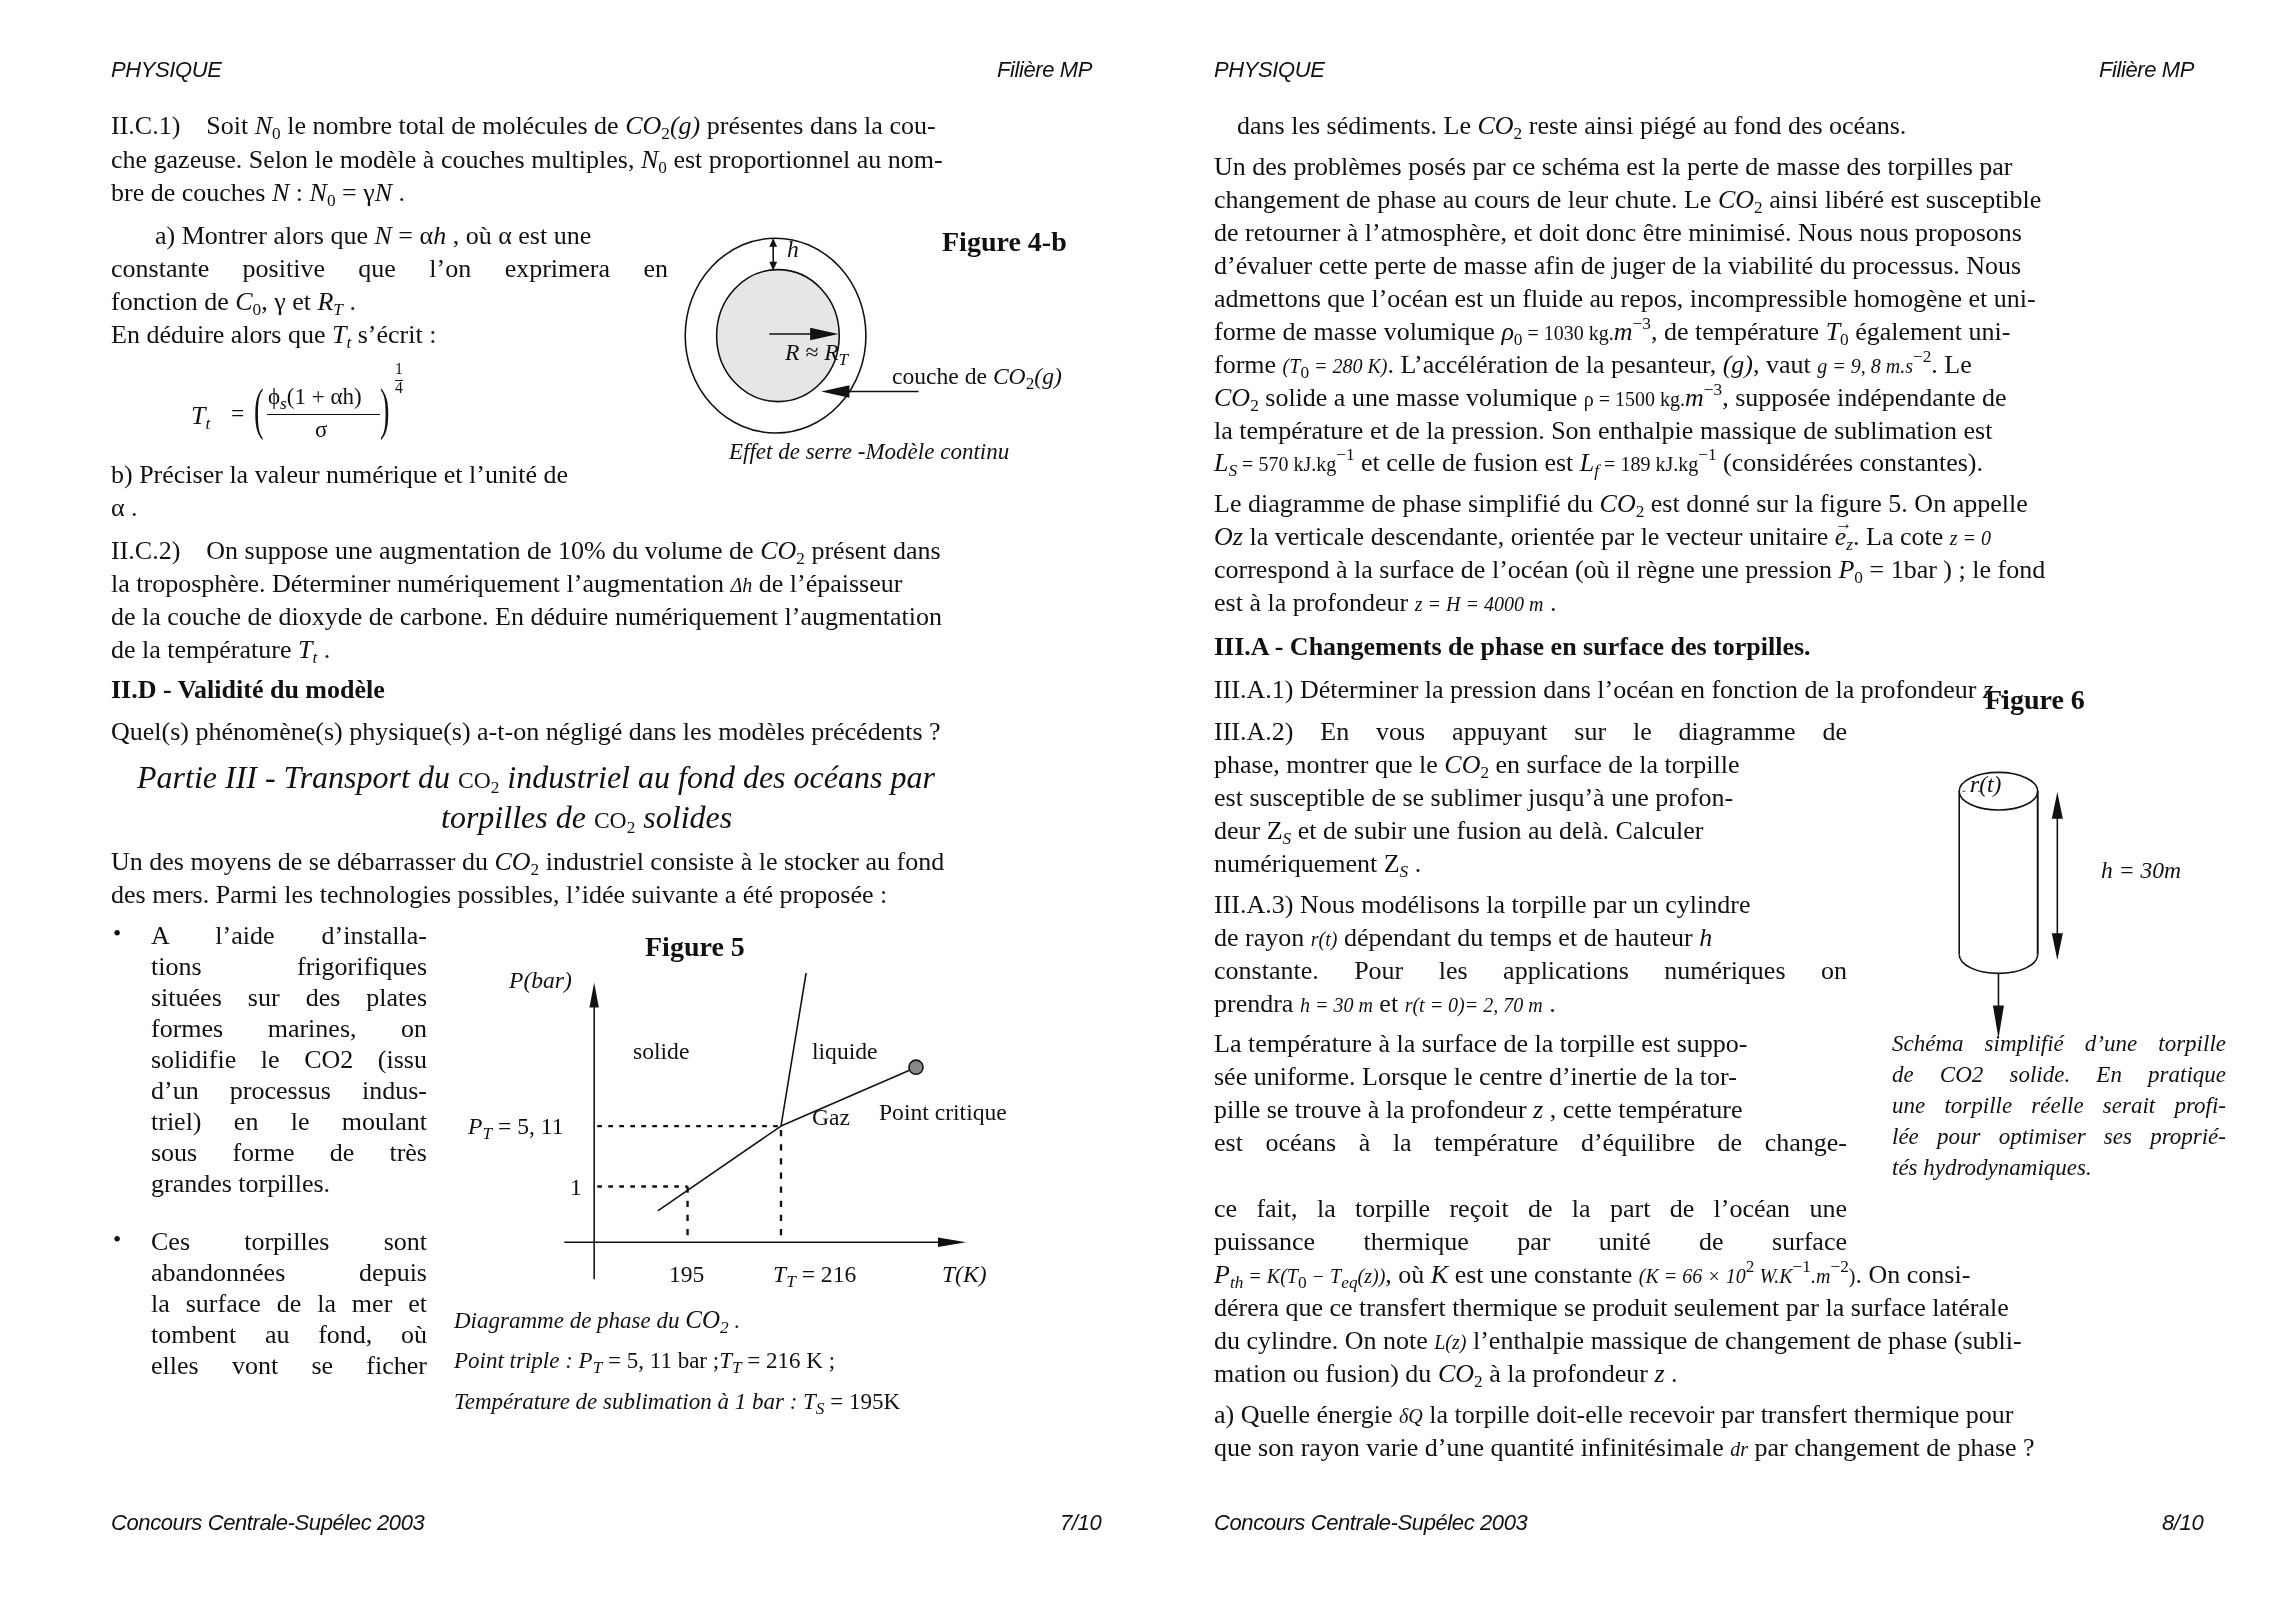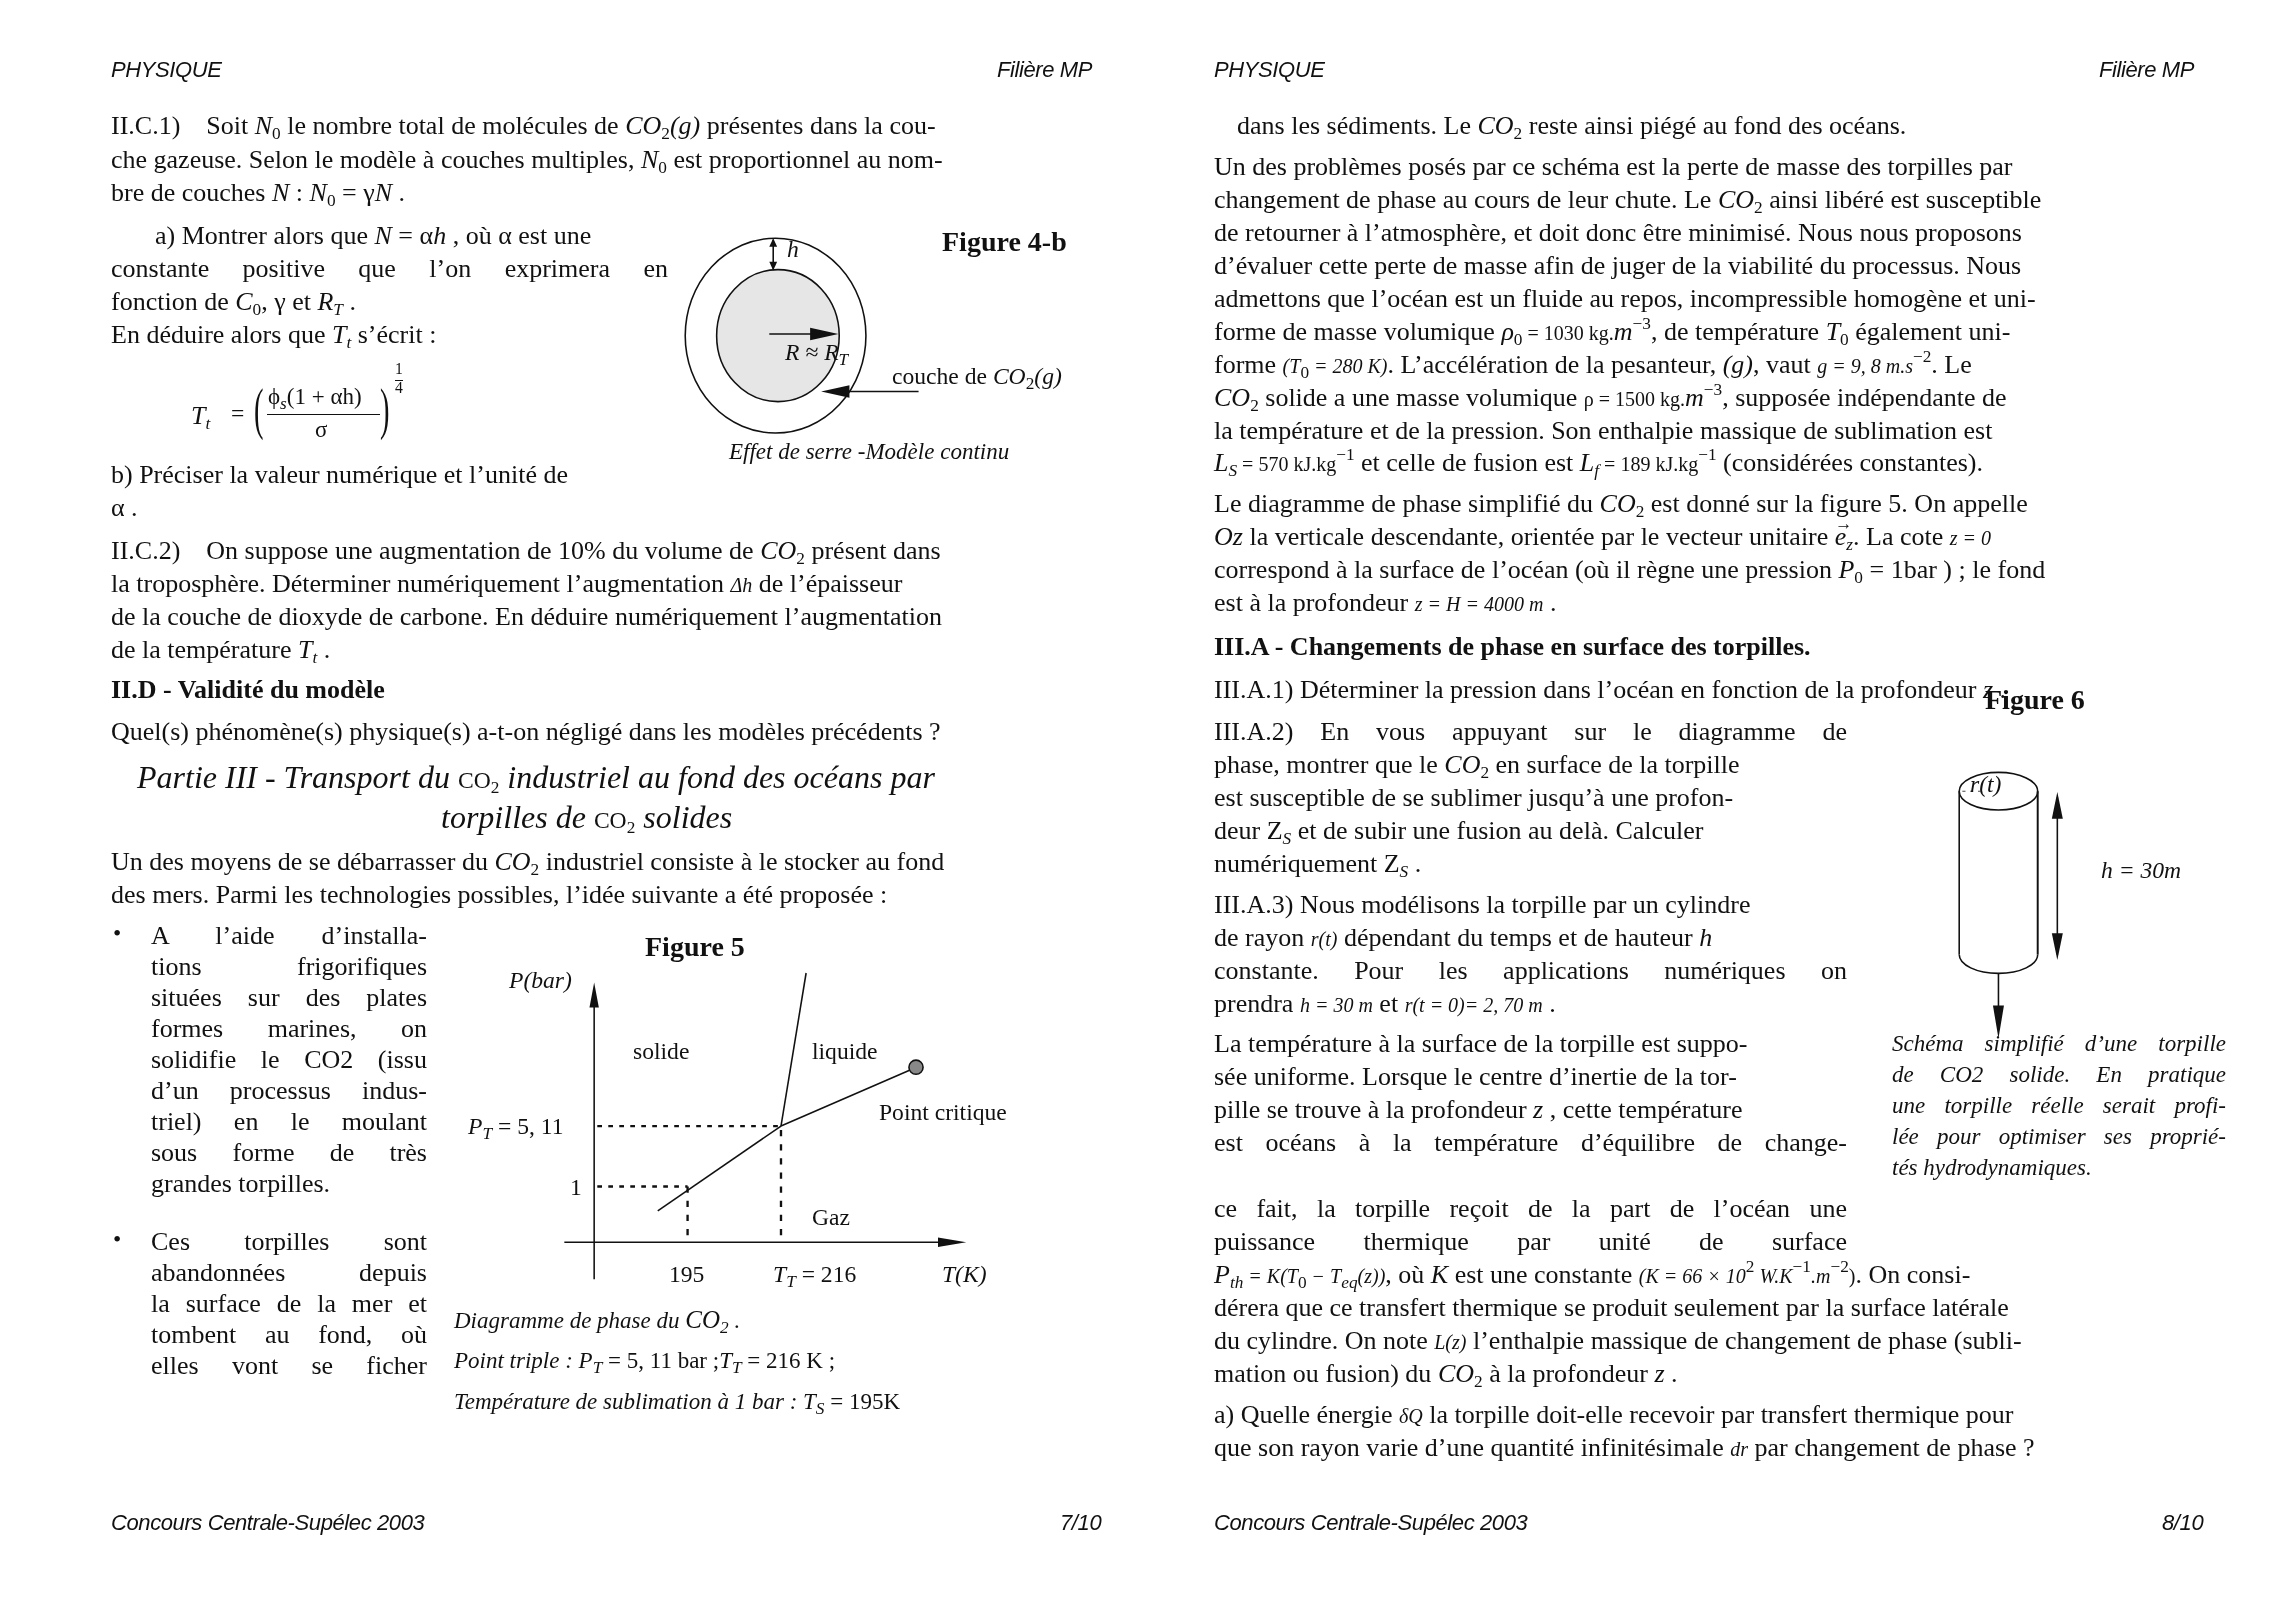--- a/index.html
+++ b/index.html
@@ -148,21 +148,21 @@
     <line x1="294" y1="195" x2="326" y2="0" stroke="#111" stroke-width="2"></line>
     <line x1="294" y1="195" x2="460" y2="123" stroke="#111" stroke-width="2"></line>
     <circle cx="466" cy="120" r="9" fill="#888" stroke="#111" stroke-width="2"></circle>
   </svg>
   <span class="lbl m" style="left:509px; top:967px; font-style:italic;">P(bar)</span>
   <span class="lbl" style="left:633px; top:1038px;">solide</span>
   <span class="lbl" style="left:812px; top:1038px;">liquide</span>
   <span class="lbl" style="left:879px; top:1099px;">Point critique</span>
   <span class="lbl" style="left:468px; top:1113px;"><i>P</i><sub class="m">T</sub> = 5, 11</span>
   <span class="lbl" style="left:570px; top:1174px;">1</span>
-  <span class="lbl" style="left:812px; top:1204px;">Gaz</span>
+  <span class="lbl" style="left:812px; top:1104px;">Gaz</span>
   <span class="lbl" style="left:669px; top:1261px;">195</span>
   <span class="lbl" style="left:773px; top:1261px;"><i>T</i><sub class="m">T</sub> = 216</span>
   <span class="lbl m" style="left:942px; top:1261px; font-style:italic;">T(K)</span>
 
   <div class="cap" style="left:454px; top:1306px;"><span>Diagramme de phase du </span><span style="font-size:25px;">CO</span><sub>2</sub> .</div>
   <div class="cap" style="left:454px; top:1347px;"><span>Point triple : </span><span>P</span><sub>T</sub><span style="font-style:normal;"> = 5, 11  bar ;</span><span>T</span><sub>T</sub><span style="font-style:normal;"> = 216 K ;</span></div>
   <div class="cap" style="left:454px; top:1388px;"><span>Température de sublimation à 1 </span><span>bar</span><span> : </span><span>T</span><sub>S</sub><span style="font-style:normal;"> = 195K</span></div>
 
   <div class="ftr" style="left:111px; top:1510px;">Concours Centrale-Supélec 2003</div>
   <div class="ftr" style="left:1060px; top:1510px;">7/10</div>

